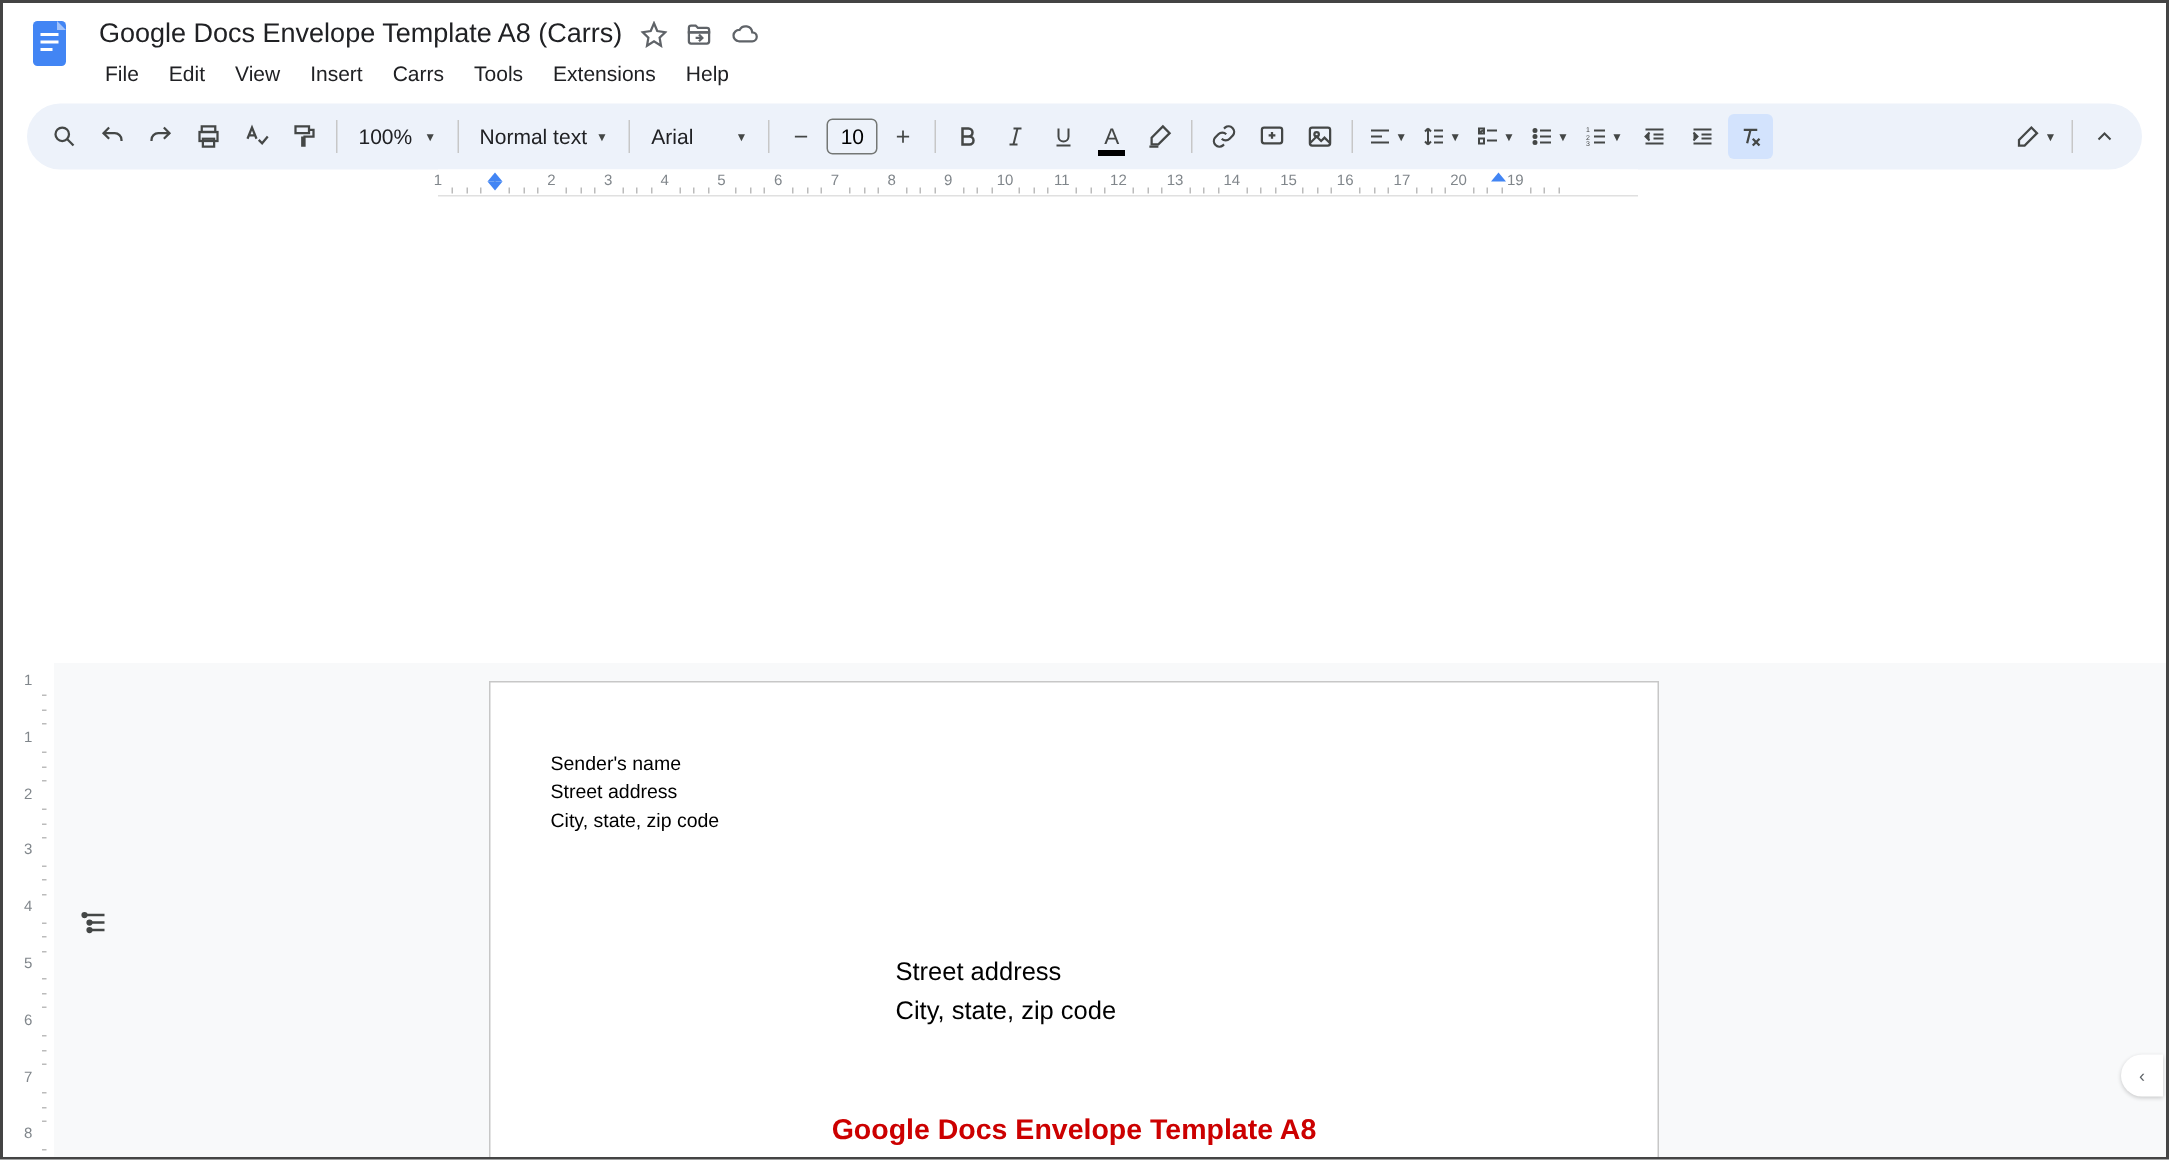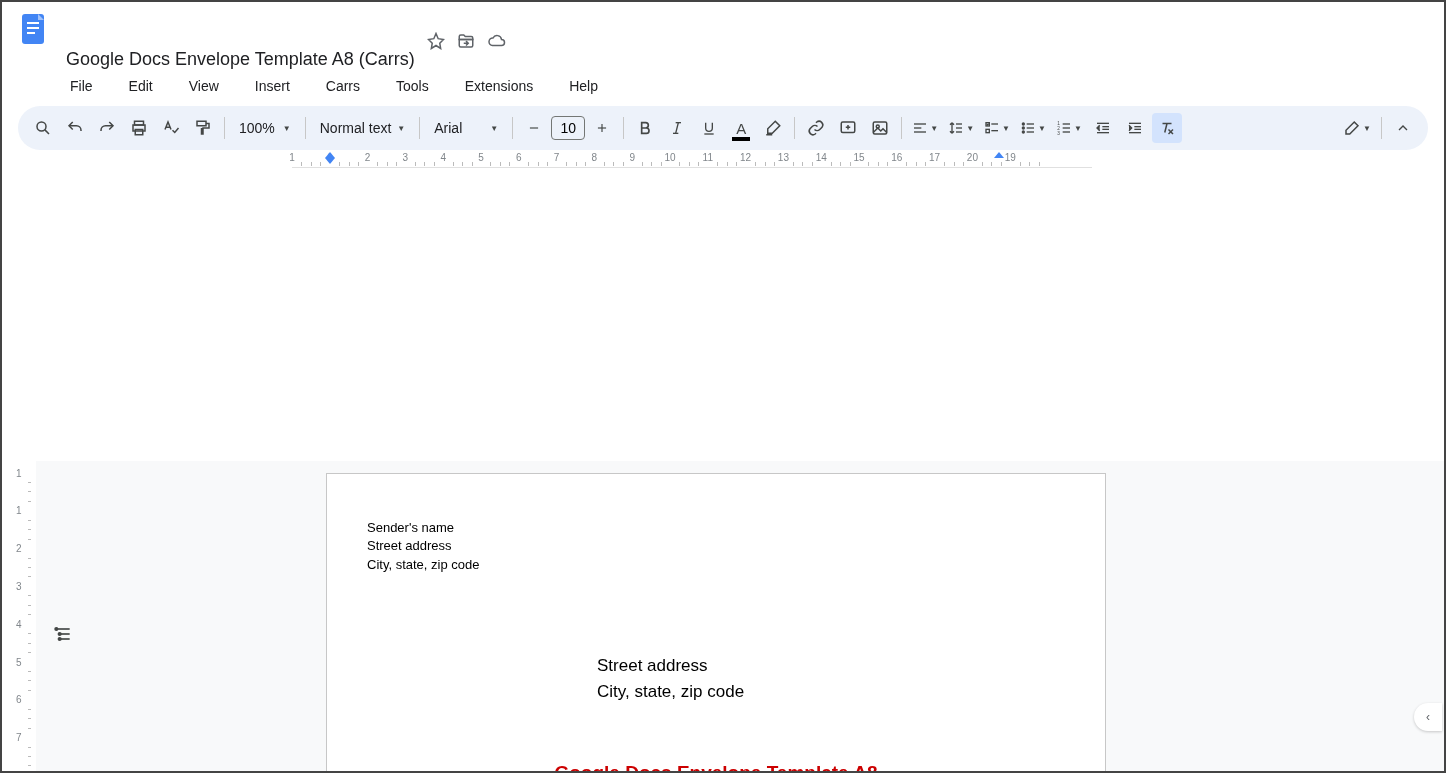--- a/index.html
+++ b/index.html
@@ -6,24 +6,24 @@
 body { font-family: Arial, "Google Sans", Roboto, sans-serif; background: #f8f9fa; overflow: hidden; }
 
 .app-frame { border: 2px solid #444; width: 1446px; height: 773px; background: #fff; display: flex; flex-direction: column; position: relative; }
 
 
 .header { display: flex; align-items: flex-start; padding: 8px 12px 0 12px; background: #fff; }
 .logo { width: 40px; height: 40px; display: flex; align-items: center; justify-content: center; margin-right: 8px; }
 .logo svg { width: 36px; height: 36px; }
 .title-area { flex: 1; display: flex; flex-direction: column; }
 .title-row { display: flex; align-items: center; gap: 8px; }
-.doc-title { font-size: 18px; color: #202124; padding: 2px 4px; margin-top: 37px; }
+.doc-title { font-size: 18px; color: #202124; padding: 2px 4px; }
 .title-icons { display: flex; gap: 12px; align-items: center; }
 .title-icons span { cursor: pointer; color: #5f6368; }
-.menu-bar { display: flex; gap: 20px; margin-top: 2px; }
+.menu-bar { display: flex; gap: 4px; margin-top: 2px; }
 .menu-bar span { font-size: 14px; color: #202124; padding: 4px 8px; cursor: pointer; border-radius: 4px; }
 .header-right { display: flex; align-items: center; gap: 14px; margin-left: auto; padding-top: 4px; }
 .icon-btn { width: 40px; height: 40px; display: flex; align-items: center; justify-content: center; border-radius: 50%; cursor: pointer; color: #444746; }
 .share-btn { display: flex; align-items: center; gap: 8px; background: #c2e7ff; border-radius: 40px; padding: 10px 22px; cursor: pointer; font-size: 14px; font-weight: 500; color: #001d35; }
 .avatar { width: 32px; height: 32px; border-radius: 50%; background: #555 radial-gradient(circle at 40% 30%, #888 10%, #333 70%); cursor: pointer; }
 
 
 .toolbar { margin: 8px 16px 0 16px; background: #edf2fa; border-radius: 24px; padding: 4px 10px; display: flex; align-items: center; gap: 2px; height: 44px; }
 .tb-btn { height: 30px; min-width: 30px; display: flex; align-items: center; justify-content: center; border-radius: 4px; cursor: pointer; color: #444746; padding: 0 4px; }
 .tb-sep { width: 1px; height: 22px; background: #c7c7c7; margin: 0 4px; }

